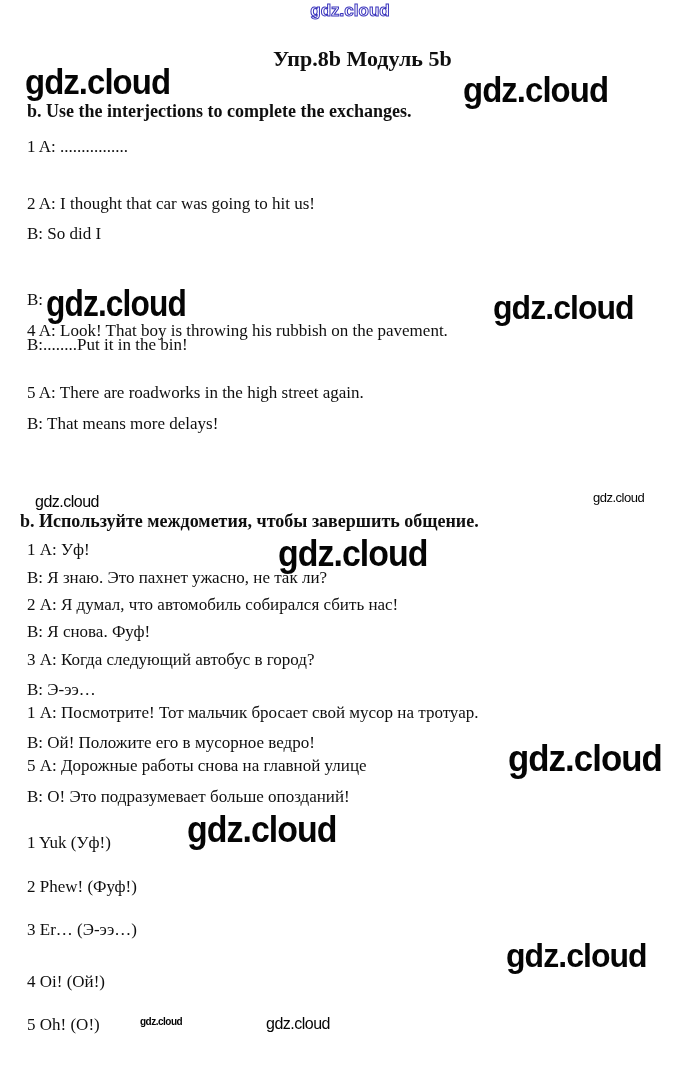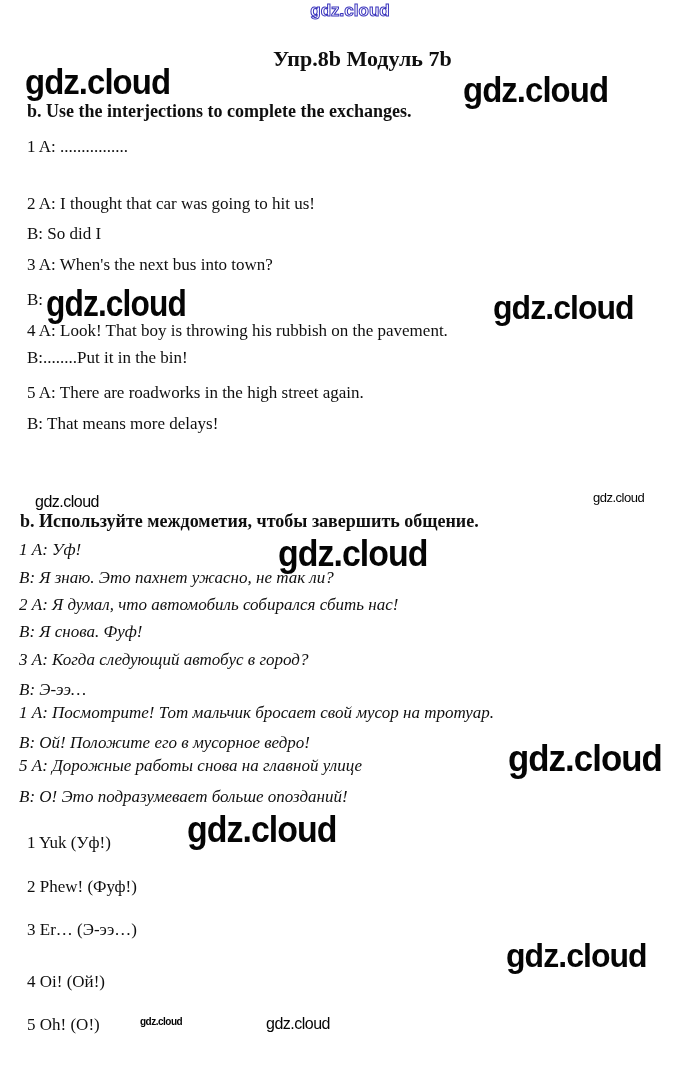--- a/index.html
+++ b/index.html
@@ -13,21 +13,21 @@
   }
   
   .line{
     position:absolute;
     left:27px;
     font-size:17px;
     line-height:1;
     white-space:nowrap;
     color:#0f0f0f;
   }
-  .ru{left:19px;font-style:italic;}
+  .ru{left:27px;}
   .heading{
     font-weight:700;
     font-size:18px;
   }
   .title{
     position:absolute;
     top:48px;left:273px;
     font-weight:700;
     font-size:22px;
     line-height:1;
@@ -76,30 +76,29 @@
   <span class="wm wm-big wm-b3-right">gdz.cloud</span>
   <span class="wm wm-ru-left">gdz.cloud</span>
   <span class="wm wm-ru-right">gdz.cloud</span>
   <span class="wm wm-big wm-ru-center">gdz.cloud</span>
   <span class="wm wm-big wm-ru5-right">gdz.cloud</span>
   <span class="wm wm-big wm-yuk">gdz.cloud</span>
   <span class="wm wm-big wm-oi-right">gdz.cloud</span>
   <span class="wm wm-bot-small">gdz.cloud</span>
   <span class="wm wm-bot-mid">gdz.cloud</span>
 
-  <div class="title">Упр.8b Модуль 7b</div>
+  <div class="title">Упр.8b Модуль 5b</div>
 
   <div class="line heading" style="top:102px">b. Use the interjections to complete the exchanges.</div>
   <div class="line" style="top:138px">1 A: ................</div>
   <div class="line" style="top:195px">2 A: I thought that car was going to hit us!</div>
   <div class="line" style="top:225px">B: So did I</div>
-  <div class="line" style="top:256px">3 A: When's the next bus into town?</div>
   <div class="line" style="top:291px">B:</div>
   <div class="line" style="top:322px">4 A: Look! That boy is throwing his rubbish on the pavement.</div>
-  <div class="line" style="top:349px">B:........Put it in the bin!</div>
+  <div class="line" style="top:336px">B:........Put it in the bin!</div>
   <div class="line" style="top:384px">5 A: There are roadworks in the high street again.</div>
   <div class="line heading" style="top:512px;left:20px">b. Используйте междометия, чтобы завершить общение.</div>
 
   <div class="line" style="top:415px">B: That means more delays!</div>
   <div class="line ru" style="top:541px">1 А: Уф!</div>
   <div class="line ru" style="top:569px">В: Я знаю. Это пахнет ужасно, не так ли?</div>
   <div class="line ru" style="top:596px">2 А: Я думал, что автомобиль собирался сбить нас!</div>
   <div class="line ru" style="top:623px">В: Я снова. Фуф!</div>
   <div class="line ru" style="top:651px">3 А: Когда следующий автобус в город?</div>
   <div class="line ru" style="top:681px">В: Э-ээ…</div>

